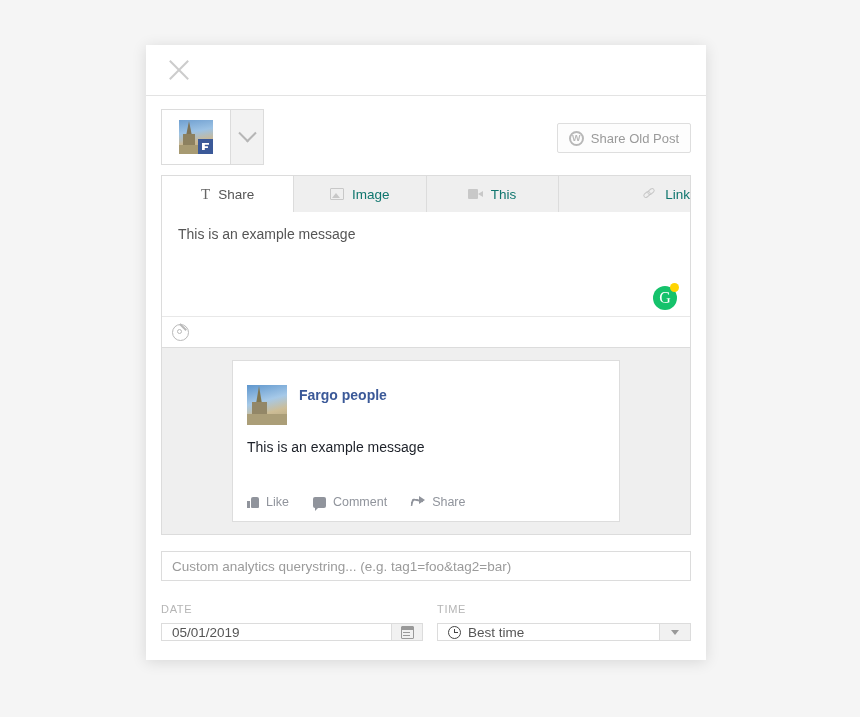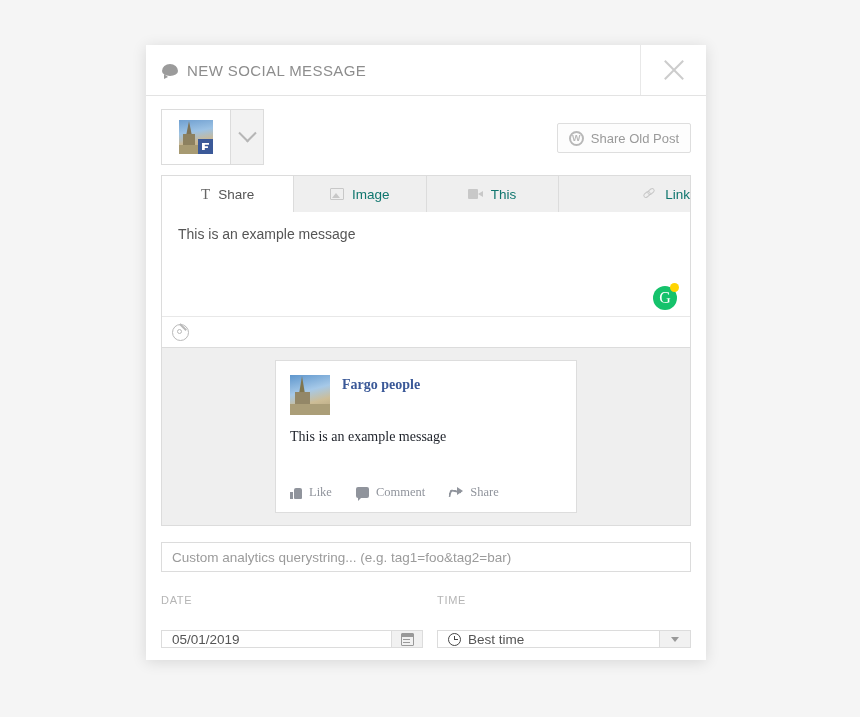--- a/index.html
+++ b/index.html
@@ -378,26 +378,25 @@
   
   .preview-wrap {
     border: 1px solid #dcdcdc;
     border-top: none;
     background: #efefef;
     padding: 12px 0;
     display: flex;
     justify-content: center;
   }
   .fb-card {
-    width: 302px;
+    width: 388px;
     background: #ffffff;
     border: 1px solid #dddddd;
-    padding: 14px 14px 12px 14px;
-    box-sizing: border-box;
-    font-family: Liberation Serif, serif;
+    padding: 24px 14px 12px 14px;
+    box-sizing: border-box;
   }
   .fb-head {
     display: flex;
     align-items: flex-start;
   }
   .fb-avatar {
     width: 40px; height: 40px;
     margin-right: 12px;
     position: relative;
     overflow: hidden;
@@ -526,21 +525,21 @@
   .dt-row {
     margin-top: 22px;
     display: flex;
   }
   .dt-col-date { width: 262px; margin-right: 14px; }
   .dt-col-time { width: 254px; }
   .dt-label {
     font-size: 11px;
     color: #b5b5b5;
     letter-spacing: 0.7px;
-    margin-bottom: 24px;
+    margin-bottom: 8px;
   }
   .dt-field {
     display: flex;
     border: 1px solid #dcdcdc;
     height: 18px;
     box-sizing: border-box;
     background: #ffffff;
   }
   .dt-value {
     flex: 1;
@@ -610,26 +609,20 @@
     border-right: 4.5px solid transparent;
     border-top: 5px solid #999999;
   }
 </style>
 </head>
 <body>
 
 <div class="modal">
 
   <div class="modal-header">
-    <div class="modal-title-wrap">
-      <span class="bubble-icon">
-          <i></i>
-        </span>
-      <span class="modal-title">NEW SOCIAL MESSAGE</span>
-    </div>
     <div class="close-cell">
       <span class="close-x"></span>
     </div>
   </div>
 
   <div class="modal-body">
 
     
     <div class="account-row">
       <div class="account-picker">

